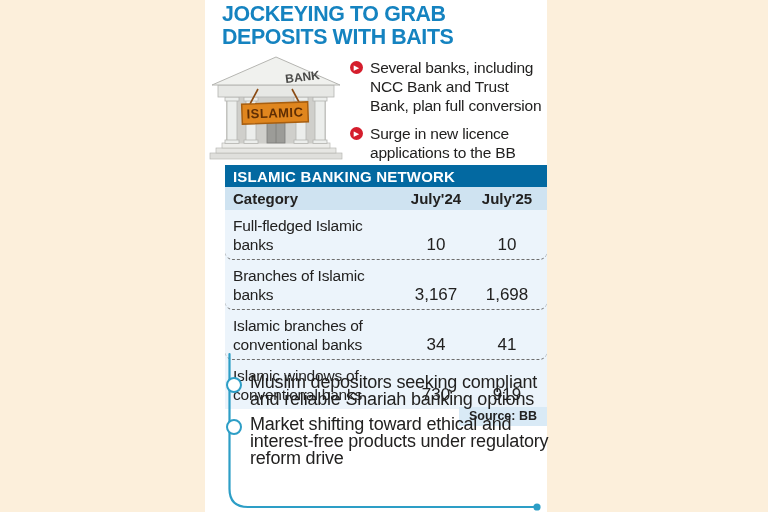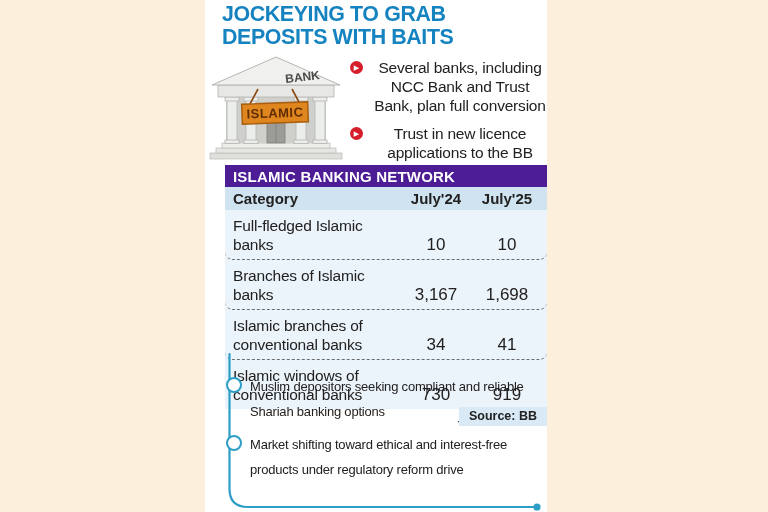--- a/index.html
+++ b/index.html
@@ -20,32 +20,32 @@
   .title {
     position:absolute; left:222px; top:2px; width:330px;
     font-size:22.5px; font-weight:bold; line-height:23px;
     color:#1583c0; letter-spacing:-0.4px;
     transform:scaleX(0.95); transform-origin:left top;
     text-transform:uppercase;
   }
   
   .bank-illustration { position:absolute; left:206px; top:55px; width:140px; height:105px; }
   .hero-bullets { position:absolute; left:350px; top:58px; width:200px; }
-  .hero-bullet { display:flex; gap:7px; margin-bottom:9px;text-align:center; }
+  .hero-bullet { display:flex; gap:7px; margin-bottom:9px; }
   .hero-bullet .txt { font-size:15.5px; line-height:19px; letter-spacing:-0.2px; color:#222120; }
   .arrow-dot {
     flex:0 0 13px; width:13px; height:13px; margin-top:3px;
     background:#d51d2c; border-radius:50%;
     display:flex; align-items:center; justify-content:center;
     color:#fff; font-size:7px; line-height:1;
   }
   
   .table { position:absolute; left:225px; top:165px; width:322px; }
   .t-head {
-    height:22px; background:#4c1d95; color:#ffffff;
+    height:22px; background:#0369a1; color:#ffffff;
     font-size:15px; font-weight:bold; letter-spacing:0.2px;
     display:flex; align-items:center; padding-left:8px;
   }
   .t-grid { display:grid; grid-template-columns:1fr 62px 80px; align-items:center; }
   .t-cols { height:23px; background:#cfe3f1; font-weight:bold; font-size:15px; }
   .t-cols .cat { padding-left:8px; }
   .num { text-align:center; }
   .t-body { background:#ecf4fb; }
   .t-row { padding:4px 0; border-bottom:1.5px dashed #6d6d6d;border-radius:8px; }
   .t-row:last-child { border-bottom:none; }
@@ -60,21 +60,21 @@
   .source-pointer {
     position:absolute; right:80px; top:6px;
     width:0; height:0;
     border-left:9px solid transparent;
     border-bottom:8px solid #111;
     transform:rotate(12deg);
   }
   
   .connector-svg { position:absolute; inset:0; width:768px; height:512px; pointer-events:none; }
   .drivers { position:absolute; left:250px; top:374px; width:300px; list-style:none; }
-  .driver { position:relative; margin-bottom:8px; font-size:13px; line-height:25px; letter-spacing:-0.2px; }
+  .driver { position:relative; margin-bottom:8px; font-size:18px; line-height:17px; letter-spacing:-0.2px; }
   .driver::before {
     content:""; position:absolute; left:-24px; top:3px;
     width:12px; height:12px; border:2.5px solid #2d9ec6;
     background:#fff; border-radius:50%;
   }
 </style>
 </head>
 <body>
 
 <div class="stage">
@@ -122,21 +122,21 @@
     </g>
   </svg>
 
   <div class="hero-bullets">
     <div class="hero-bullet">
       <span class="arrow-dot">▶</span>
       <span class="txt">Several banks, including NCC Bank and Trust Bank, plan full conversion</span>
     </div>
     <div class="hero-bullet">
       <span class="arrow-dot">▶</span>
-      <span class="txt">Trust in new licence applications to the BB</span>
+      <span class="txt">Surge in new licence applications to the BB</span>
     </div>
   </div>
 
   <div class="table">
     <div class="t-head">ISLAMIC BANKING NETWORK</div>
     <div class="t-grid t-cols">
       <span class="cat">Category</span>
       <span class="num">July'24</span>
       <span class="num">July'25</span>
     </div>

